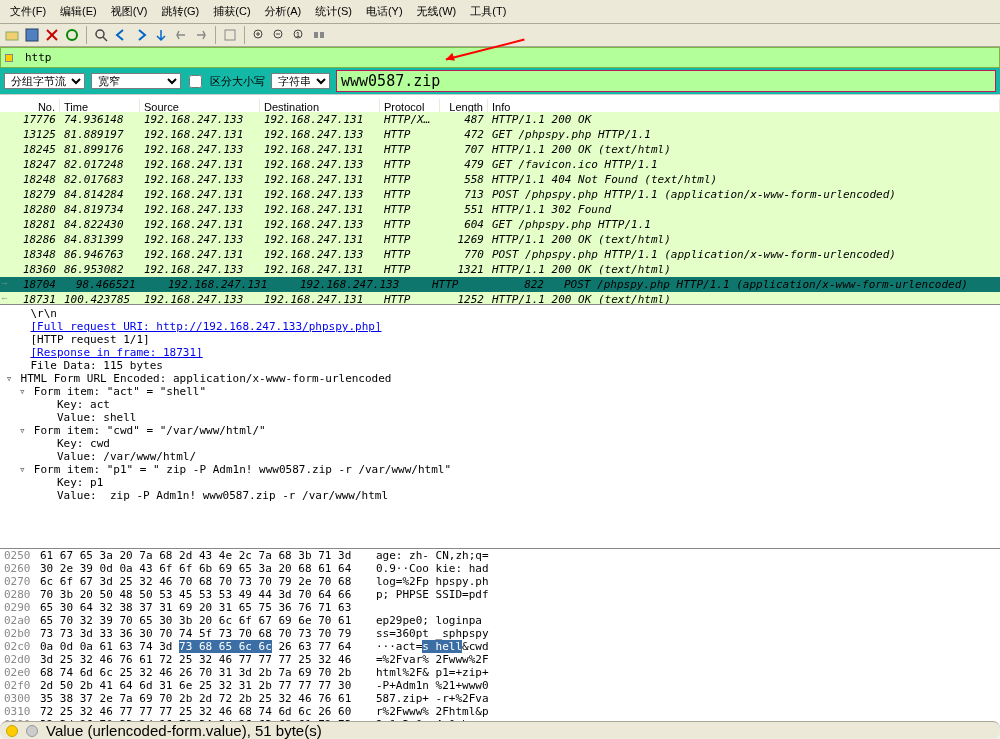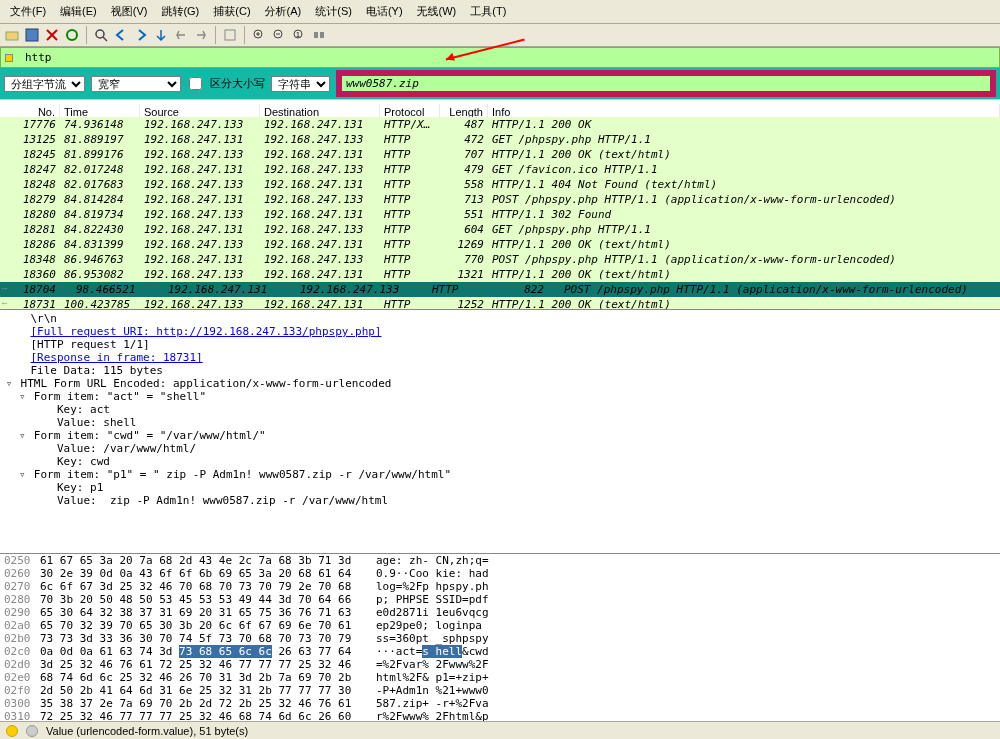--- a/index.html
+++ b/index.html
@@ -8,21 +8,21 @@
 .menu-item { padding: 2px 6px; cursor: pointer; }
 .toolbar { background: #ece9d8; border-bottom: 1px solid #aca899; padding: 2px 4px; display: flex; align-items: center; gap: 4px; }
 .tb-icon { width: 16px; height: 16px; display: inline-flex; align-items: center; justify-content: center; cursor: pointer; }
 .tb-sep { width: 1px; height: 18px; background: #aca899; margin: 0 2px; }
 .filter-bar { background: #b3ff99; border: 1px solid #7cb342; padding: 2px 4px; display: flex; align-items: center; gap: 4px; }
 .filter-box { width: 8px; height: 8px; background: #ffcc00; border: 1px solid #888; margin-right: 4px; }
 .filter-input-bar { flex: 1; font-family: monospace; font-size: 11px; padding: 1px 4px; background: #b3ff99; border: none; outline: none; }
 .filter-row2 { background: #14b8a6; border-bottom: 1px solid #ccc; padding: 2px 4px; display: flex; align-items: center; gap: 6px; }
 .filter-select { font-size: 11px; padding: 0 2px; border: 1px solid #7c7c7c; background: white; }
 .filter-checkbox { margin: 0 2px; }
-.filter-result { flex: 1; background: #b3ff99; padding: 1px 4px; font-family: monospace; font-size: 11px; border: 6px solid #be185d; font-style: italic; }
+.filter-result { flex: 1; background: #b3ff99; padding: 1px 4px; font-family: monospace; font-size: 15px; border: 1px solid #be185d; }
 .packet-list { background: white; overflow-y: auto; border-bottom: 1px solid #888; }
 .packet-header { display: flex; background: #ffffff; border-bottom: 1px solid #aca899; font-size: 11px; position: sticky; top: 4px; }
 .packet-header > div { padding: 2px 4px; border-right: 1px solid #ece9d8; overflow: hidden; white-space: nowrap; }
 .packet-row { display: flex; font-family: monospace; font-size: 11px; cursor: pointer; }
 .packet-row > div { padding: 1px 4px; overflow: hidden; white-space: nowrap; }
 .packet-row.green { background: #e4ffc7; }
 .packet-row.selected { background: #0f766e; gap: 12px; }
 .col-no { width: 60px; text-align: right; }
 .col-time { width: 80px; }
 .col-src { width: 120px; }
@@ -34,21 +34,21 @@
 .details-pane { background: white; font-family: monospace; font-size: 11px; border-bottom: 1px solid #888; overflow-y: auto; height: 244px; padding: 2px 0; }
 .detail-line { padding: 0 4px; white-space: pre; }
 .detail-line a { color: #0000ee; text-decoration: underline; }
 .tree-toggle { display: inline-block; width: 10px; text-align: center; cursor: pointer; color: #666; }
 .hex-pane { background: white; font-family: monospace; font-size: 11px; overflow-y: auto; height: 183px; }
 .hex-row { display: flex; padding: 0 4px; }
 .hex-offset { width: 36px; color: #888; }
 .hex-bytes { width: 336px; }
 .hex-ascii { flex: 1; }
 .hex-sel { background: #3a6ea5; color: white; }
-.status-bar { background: #ece9d8; border-top: 1px solid #aca899; padding: 2px 6px; font-size: 11px; display: flex; align-items: center; gap: 8px; position: absolute; bottom: 0; width: 100%; height: 18px; }
+.status-bar { background: #ece9d8; border-top: 1px solid #aca899; padding: 2px 6px; font-size: 15px; display: flex; align-items: center; gap: 8px; position: absolute; bottom: 0; width: 100%; height: 18px; border-radius: 7px; }
 .status-circle { width: 12px; height: 12px; border-radius: 50%; }
 .yellow-c { background: #ffcc00; border: 1px solid #cca300; }
 .gray-c { background: #ccc; border: 1px solid #999; }
 .red-arrow { position: absolute; color: #ff0000; font-size: 18px; top: 38px; left: 440px; transform: rotate(-5deg); pointer-events: none; }
 .row-wrap { position: relative; font-style: italic; }
 svg { display: block; }
 </style>
 </head>
 <body>
 
@@ -337,22 +337,22 @@
     <div class="detail-line">    \r\n</div>
     <div class="detail-line">    <a>[Full request URI: http://192.168.247.133/phpspy.php]</a></div>
     <div class="detail-line">    [HTTP request 1/1]</div>
     <div class="detail-line">    <a>[Response in frame: 18731]</a></div>
     <div class="detail-line">    File Data: 115 bytes</div>
     <div class="detail-line"><span class="tree-toggle">▿</span> HTML Form URL Encoded: application/x-www-form-urlencoded</div>
     <div class="detail-line">  <span class="tree-toggle">▿</span> Form item: "act" = "shell"</div>
     <div class="detail-line">        Key: act</div>
     <div class="detail-line">        Value: shell</div>
     <div class="detail-line">  <span class="tree-toggle">▿</span> Form item: "cwd" = "/var/www/html/"</div>
+    <div class="detail-line">        Key: cwd</div>
     <div class="detail-line">        Value: /var/www/html/</div>
-    <div class="detail-line">        Key: cwd</div>
     <div class="detail-line">  <span class="tree-toggle">▿</span> Form item: "p1" = " zip -P Adm1n! www0587.zip -r /var/www/html"</div>
     <div class="detail-line">        Key: p1</div>
     <div class="detail-line">        Value:  zip -P Adm1n! www0587.zip -r /var/www/html</div>
   </div>
 
 <div class="hex-pane" id="hex">
     <div class="hex-row">
       <div class="hex-offset">0250</div>
       <div class="hex-bytes">61 67 65 3a 20 7a 68 2d  43 4e 2c 7a 68 3b 71 3d</div>
       <div class="hex-ascii">age: zh- CN,zh;q=</div>
@@ -368,21 +368,20 @@
       <div class="hex-ascii">log=%2Fp hpspy.ph</div>
     </div>
     <div class="hex-row">
       <div class="hex-offset">0280</div>
       <div class="hex-bytes">70 3b 20 50 48 50 53 45  53 53 49 44 3d 70 64 66</div>
       <div class="hex-ascii">p; PHPSE SSID=pdf</div>
     </div>
     <div class="hex-row">
       <div class="hex-offset">0290</div>
       <div class="hex-bytes">65 30 64 32 38 37 31 69  20 31 65 75 36 76 71 63</div>
-      <div class="hex-ascii">e0d2871i 1eu6vqcg</div>
     </div>
     <div class="hex-row">
       <div class="hex-offset">02a0</div>
       <div class="hex-bytes">65 70 32 39 70 65 30 3b  20 6c 6f 67 69 6e 70 61</div>
       <div class="hex-ascii">ep29pe0;  loginpa</div>
     </div>
     <div class="hex-row">
       <div class="hex-offset">02b0</div>
       <div class="hex-bytes">73 73 3d 33 36 30 70 74  5f 73 70 68 70 73 70 79</div>
       <div class="hex-ascii">ss=360pt _sphpspy</div>

